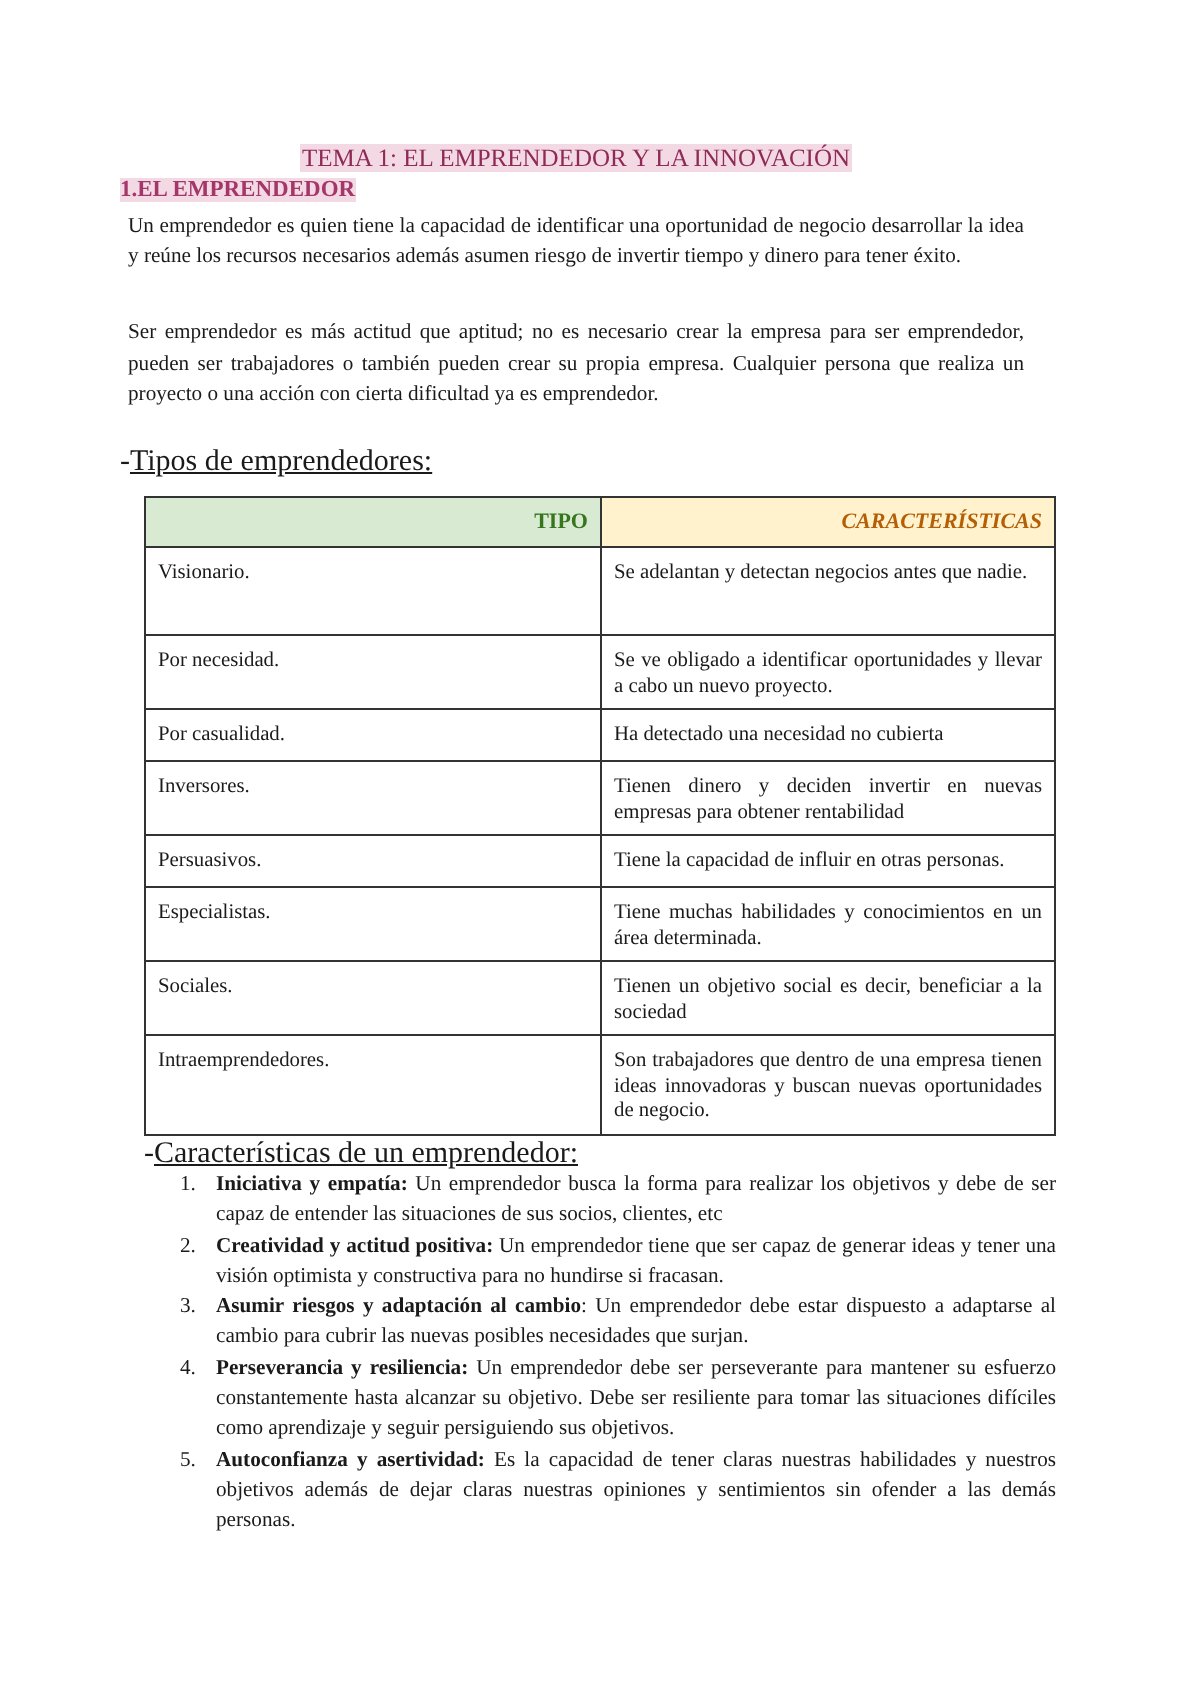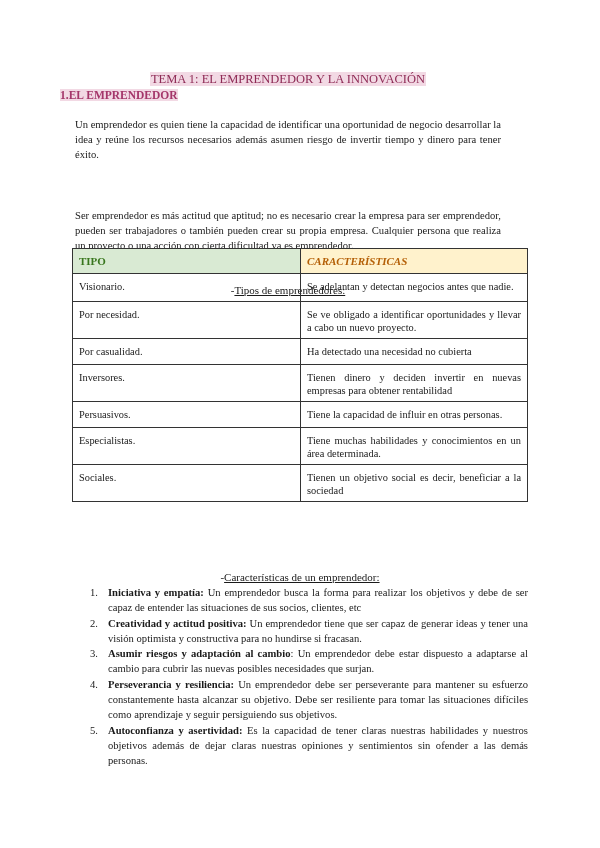--- a/index.html
+++ b/index.html
@@ -12,34 +12,34 @@
   .title {
     text-align: center; font-size: 12.5px; line-height: 14px; color: #8e2a55;
     margin: 0;
   }
   .title span { background: #f2d9e4; padding: 0 1px; }
   .section {
     font-size: 11.5px; font-weight: bold; color: #a4366a; line-height: 14px; margin: 2px 0 0 0;
   }
   .section span { background: #f2d9e4; text-align: right; }
   p.body {
-    margin: 15px; font-size: 10.6px; line-height: 15.2px; text-align: justify;
+    margin: 4px; font-size: 10.6px; line-height: 15.2px; text-align: justify;
   }
   .gap { height: 15px; }
-  .sub-heading { font-size: 11px; line-height: 15px; margin: 0; text-align: center; }
+  .sub-heading { font-size: 15px; line-height: 15px; margin: 0; }
   .sub-heading u { text-decoration: underline; }
   table.types {
     position: absolute; left: 72px; top: 248px; width: 456px;
     border-collapse: collapse; font-size: 10.4px; line-height: 12.5px;
   }
   table.types td, table.types th {
     border: 1.3px solid #333333; vertical-align: top; padding: 7px 6px 4px 6px;
   }
   table.types th {
-    font-size: 11px; font-weight: bold; text-align: left; vertical-align: middle;
+    font-size: 11px; font-weight: bold; text-align: right; vertical-align: middle;
     padding: 5px 6px; height: 14px;
   }
   th.col-tipo { background: #d9ead3; color: #38761d; width: 215px; }
   th.col-car { background: #fff2cc; color: #b45f06; font-style: italic; }
   td.desc { text-align: justify; }
   .list-block { position: absolute; left: 72px; top: 570px; width: 456px; }
   ol.chars { margin: 0; padding: 0; list-style: none; }
   ol.chars li {
     position: relative; padding-left: 36px; font-size: 10.6px; line-height: 15.3px; text-align: justify;
   }
@@ -60,21 +60,21 @@
 </div>
 
 <table class="types">
   <thead>
     <tr>
       <th class="col-tipo">TIPO</th>
       <th class="col-car">CARACTERÍSTICAS</th>
     </tr>
   </thead>
   <tbody>
-    <tr style="height:28px">
+    <tr style="height:44px">
       <td>Visionario.</td>
       <td class="desc">Se adelantan y detectan negocios antes que nadie.</td>
     </tr>
     <tr style="height:37px">
       <td>Por necesidad.</td>
       <td class="desc">Se ve obligado a identificar oportunidades y llevar a cabo un nuevo proyecto.</td>
     </tr>
     <tr style="height:26px">
       <td>Por casualidad.</td>
       <td class="desc">Ha detectado una necesidad no cubierta</td>
@@ -88,20 +88,24 @@
       <td class="desc">Tiene la capacidad de influir en otras personas.</td>
     </tr>
     <tr style="height:37px">
       <td>Especialistas.</td>
       <td class="desc">Tiene muchas habilidades y conocimientos en un área determinada.</td>
     </tr>
     <tr style="height:36px">
       <td>Sociales.</td>
       <td class="desc">Tienen un objetivo social es decir, beneficiar a la sociedad</td>
     </tr>
+    <tr style="height:49px">
+      <td>Intraemprendedores.</td>
+      <td class="desc">Son trabajadores que dentro de una empresa tienen ideas innovadoras y buscan nuevas oportunidades de negocio.</td>
+    </tr>
   </tbody>
 </table>
 
 <div class="list-block">
   <p class="sub-heading"><span>-</span><u>Características de un emprendedor:</u></p>
   <ol class="chars">
     <li><span class="num">1.</span><b>Iniciativa y empatía:</b><span> Un emprendedor busca la forma para realizar los objetivos y debe de ser capaz de entender las situaciones de sus socios, clientes, etc</span></li>
     <li><span class="num">2.</span><b>Creatividad y actitud positiva:</b><span> Un emprendedor tiene que ser capaz de generar ideas y tener una visión optimista y constructiva para no hundirse si fracasan.</span></li>
     <li><span class="num">3.</span><b>Asumir riesgos y adaptación al cambio</b><span>:  Un emprendedor debe estar dispuesto a adaptarse al cambio para cubrir las nuevas posibles necesidades que surjan.</span></li>
     <li><span class="num">4.</span><b>Perseverancia y  resiliencia:</b><span>  Un emprendedor debe ser perseverante para mantener su esfuerzo constantemente hasta alcanzar su objetivo. Debe ser resiliente para tomar las situaciones difíciles como aprendizaje y seguir persiguiendo sus objetivos.</span></li>

